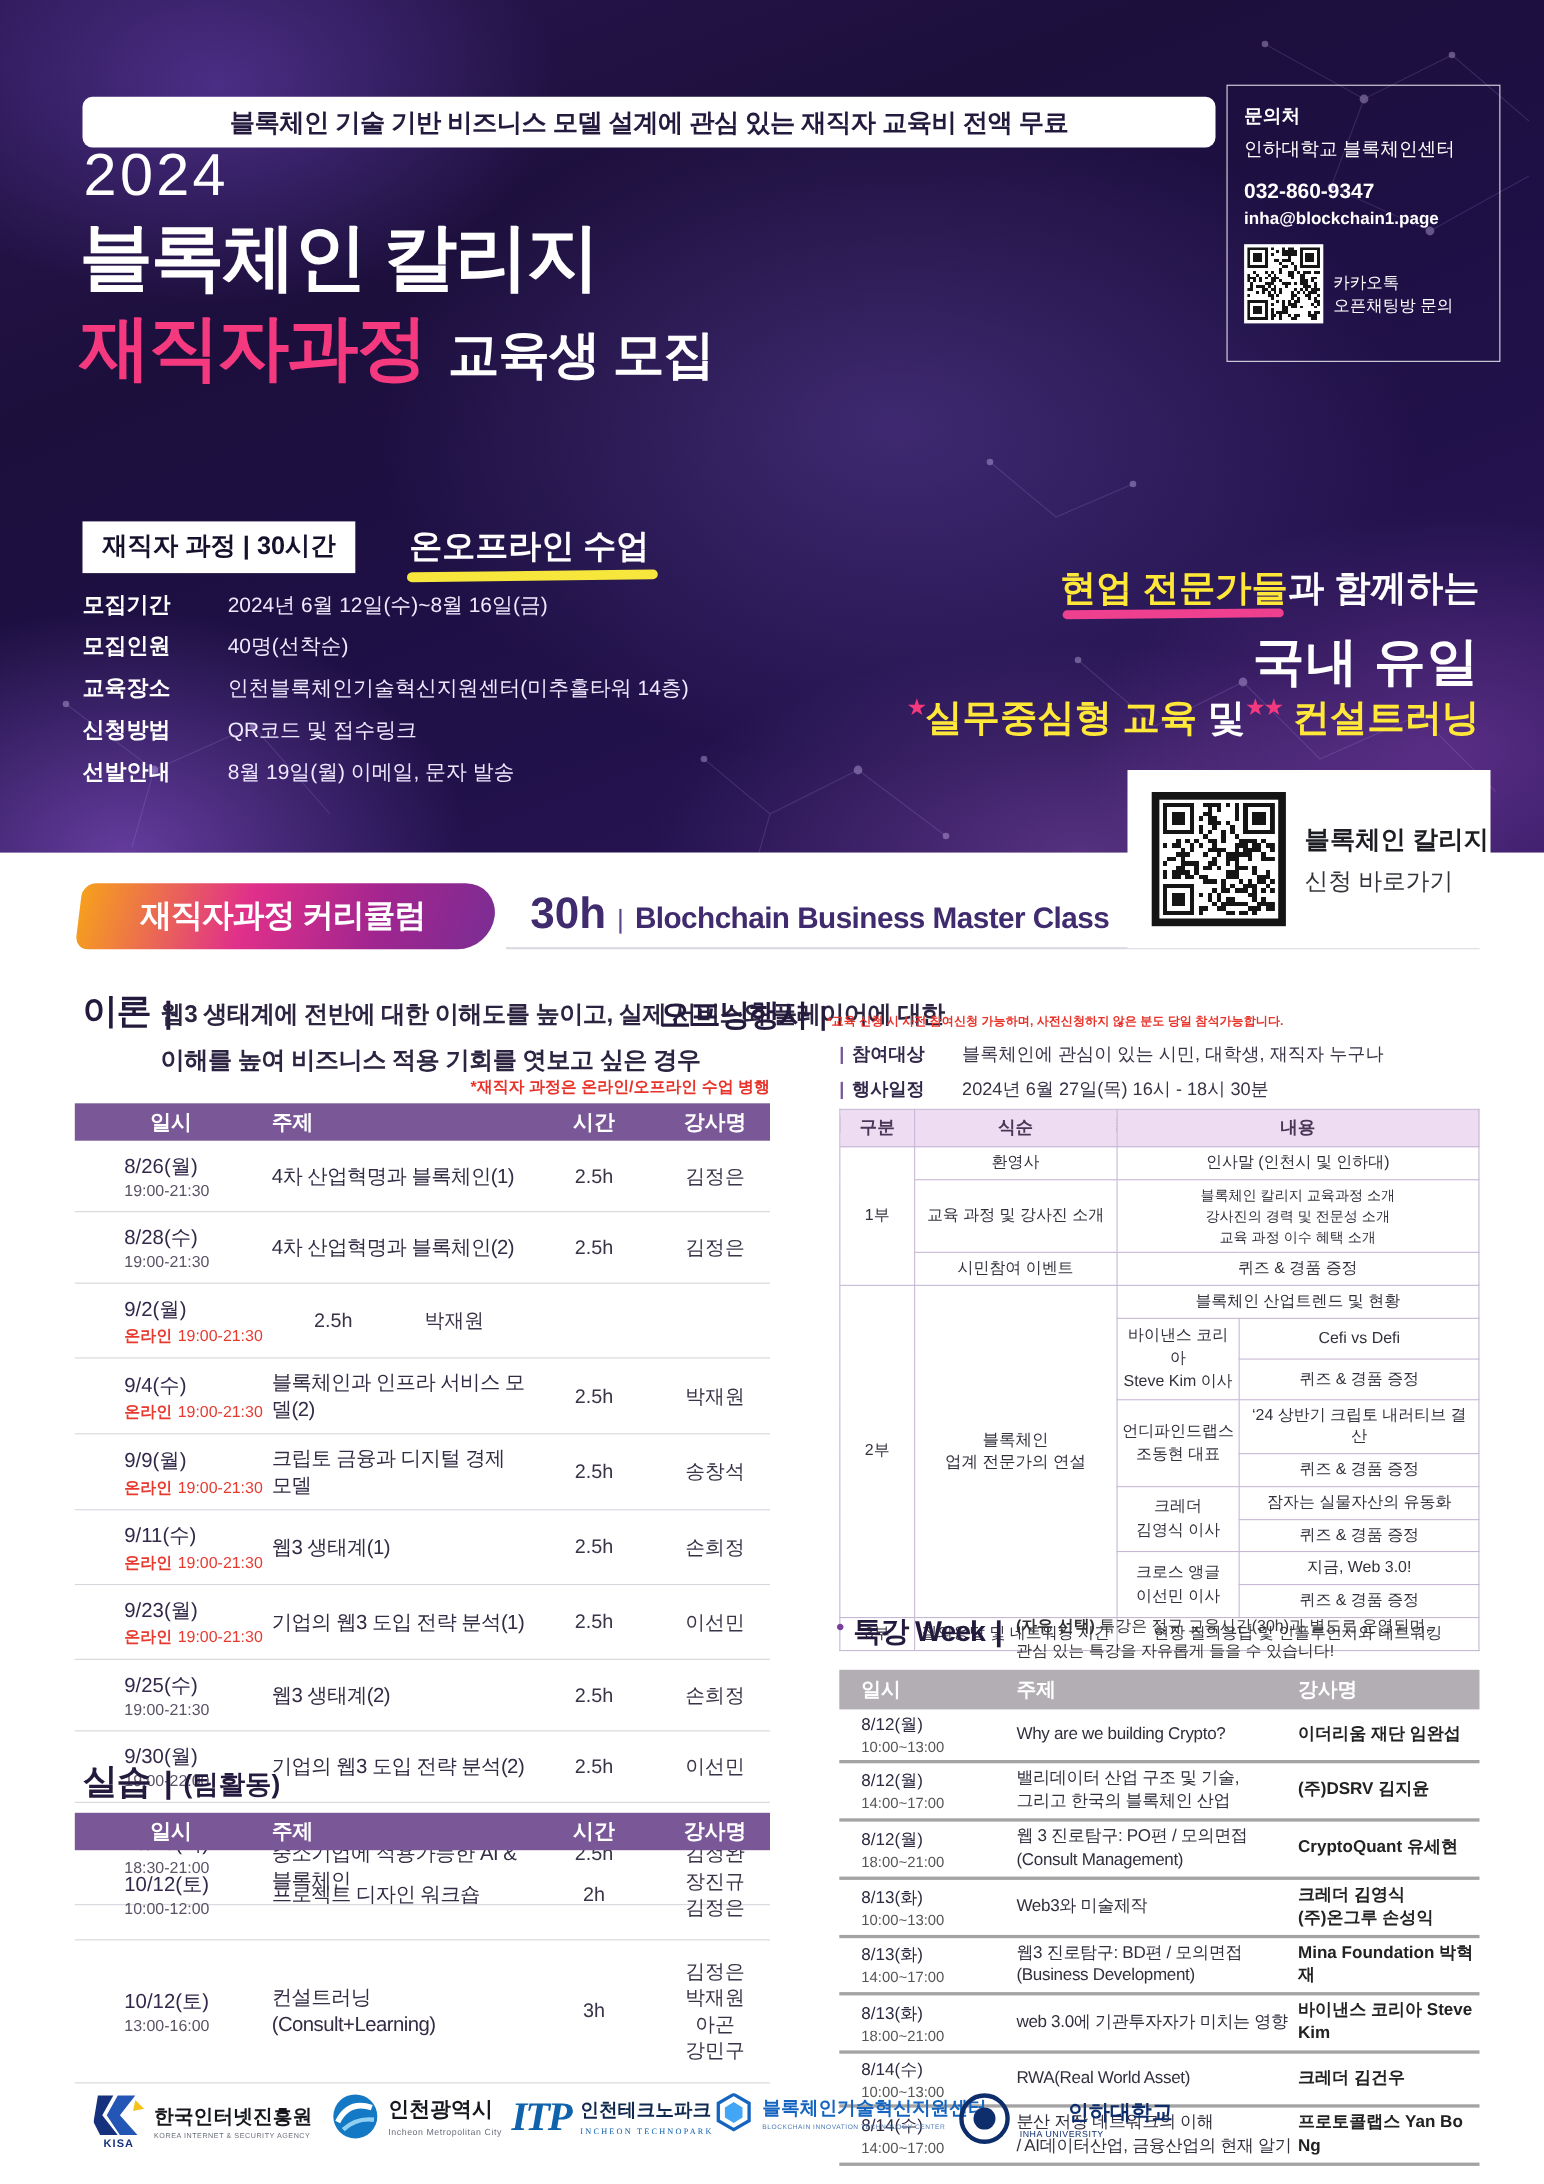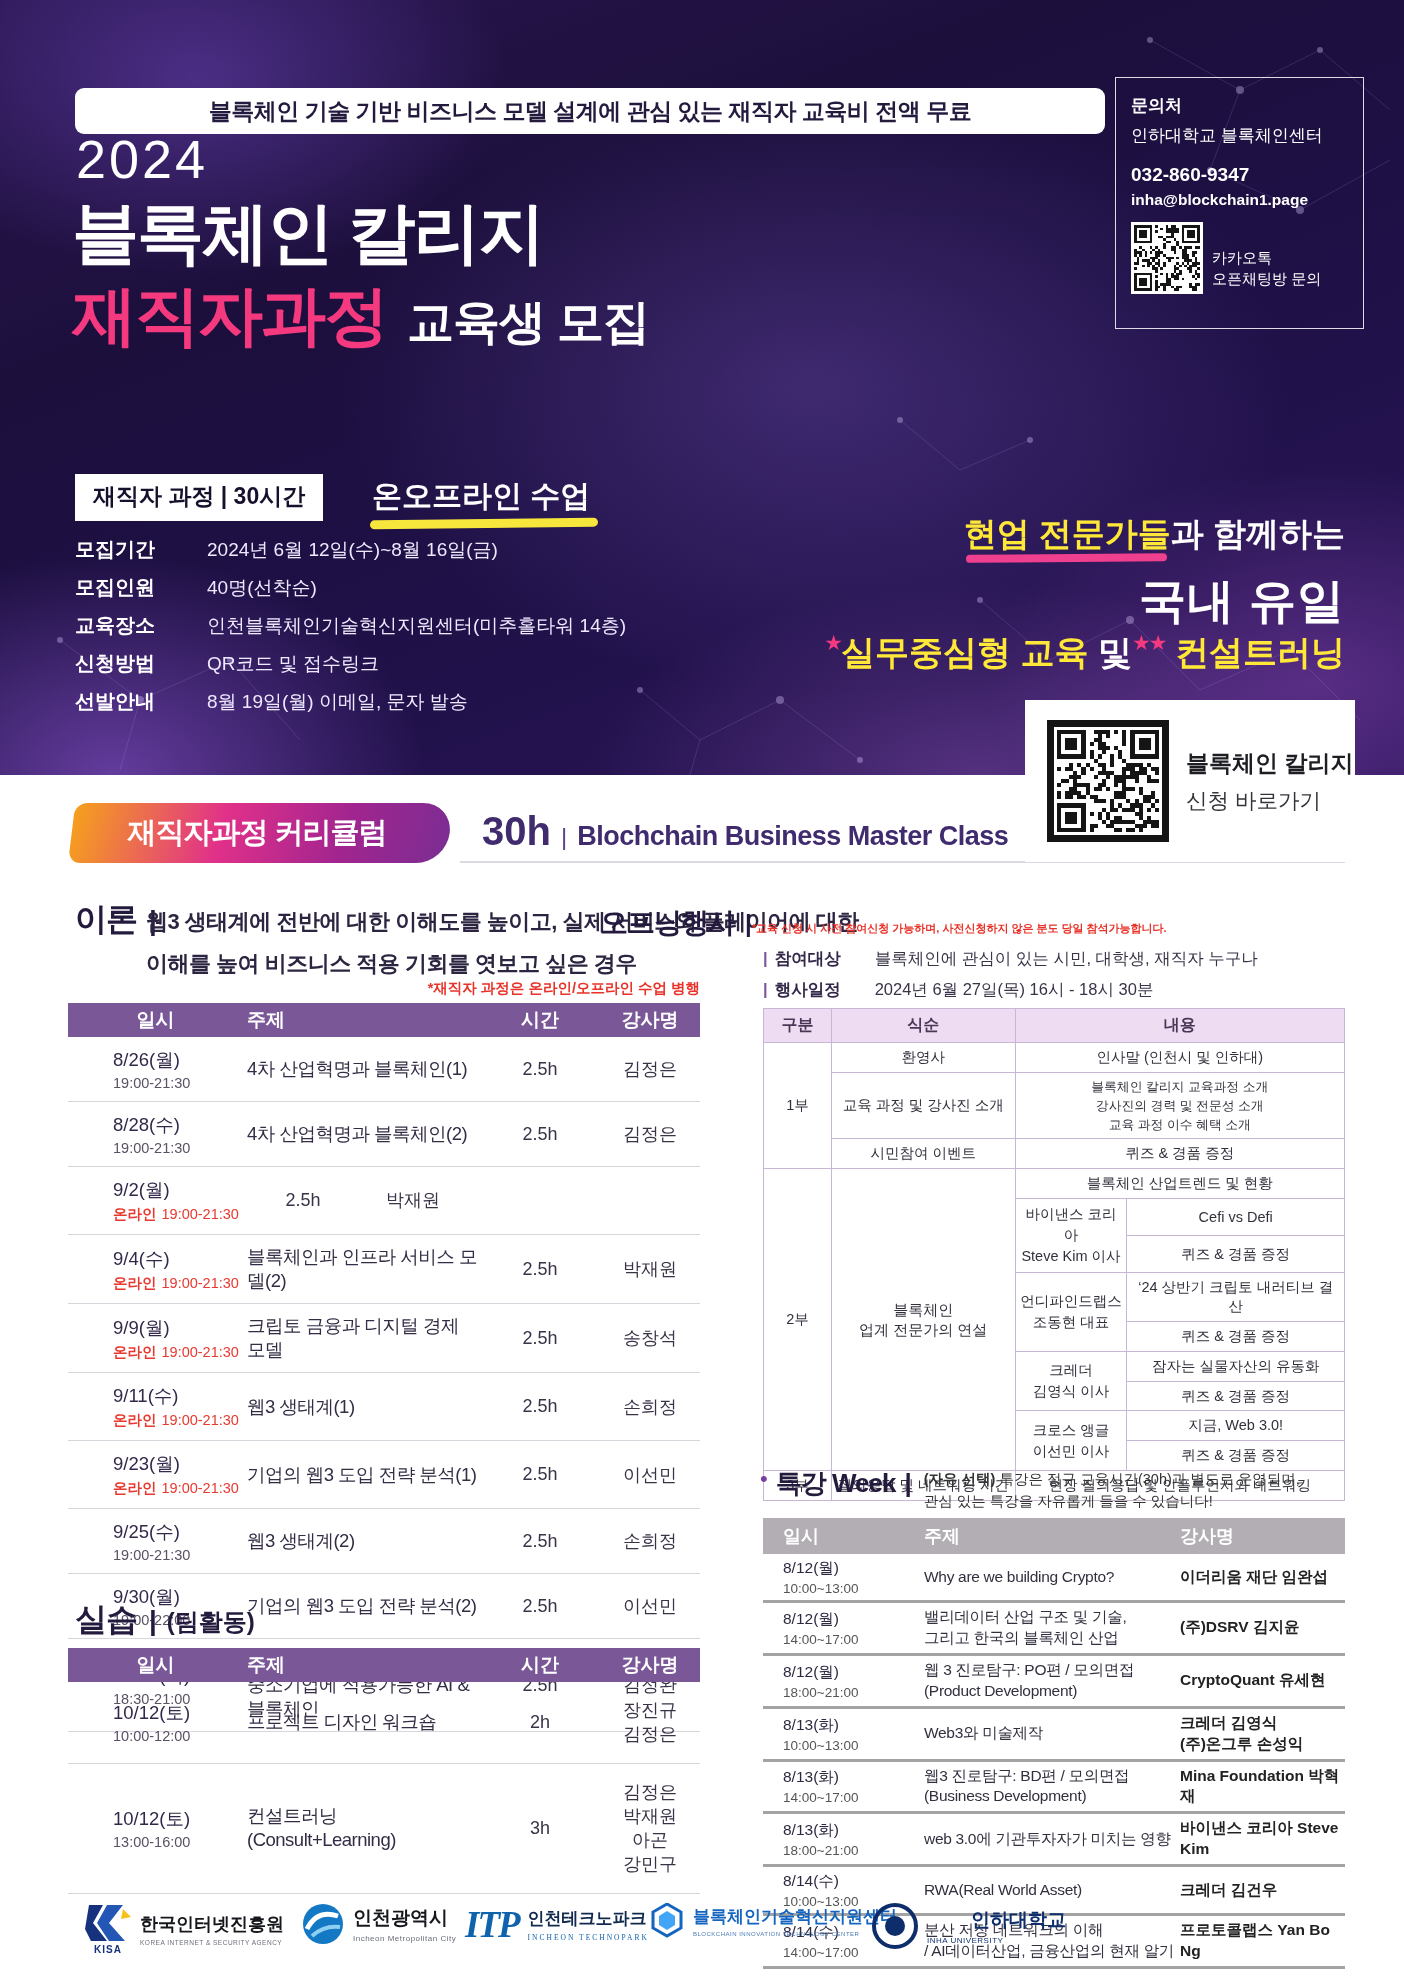--- a/index.html
+++ b/index.html
@@ -1176,21 +1176,21 @@
         <div>(주)DSRV 김지윤</div>
       </div>
   </div>
   <div class="sp-r">
     <div class="sc-d">
         <div class="sd1">8/12(월)</div>
         <div class="sd2">18:00~21:00</div>
       </div>
     <div class="sc-t">
         <div>웹 3 진로탐구: PO편 / 모의면접</div>
-        <div>(Product Development)</div>
+        <div>(Consult Management)</div>
       </div>
     <div class="sc-s">
         <div>CryptoQuant 유세현</div>
       </div>
   </div>
   <div class="sp-r">
     <div class="sc-d">
         <div class="sd1">8/13(화)</div>
         <div class="sd2">10:00~13:00</div>
       </div>

